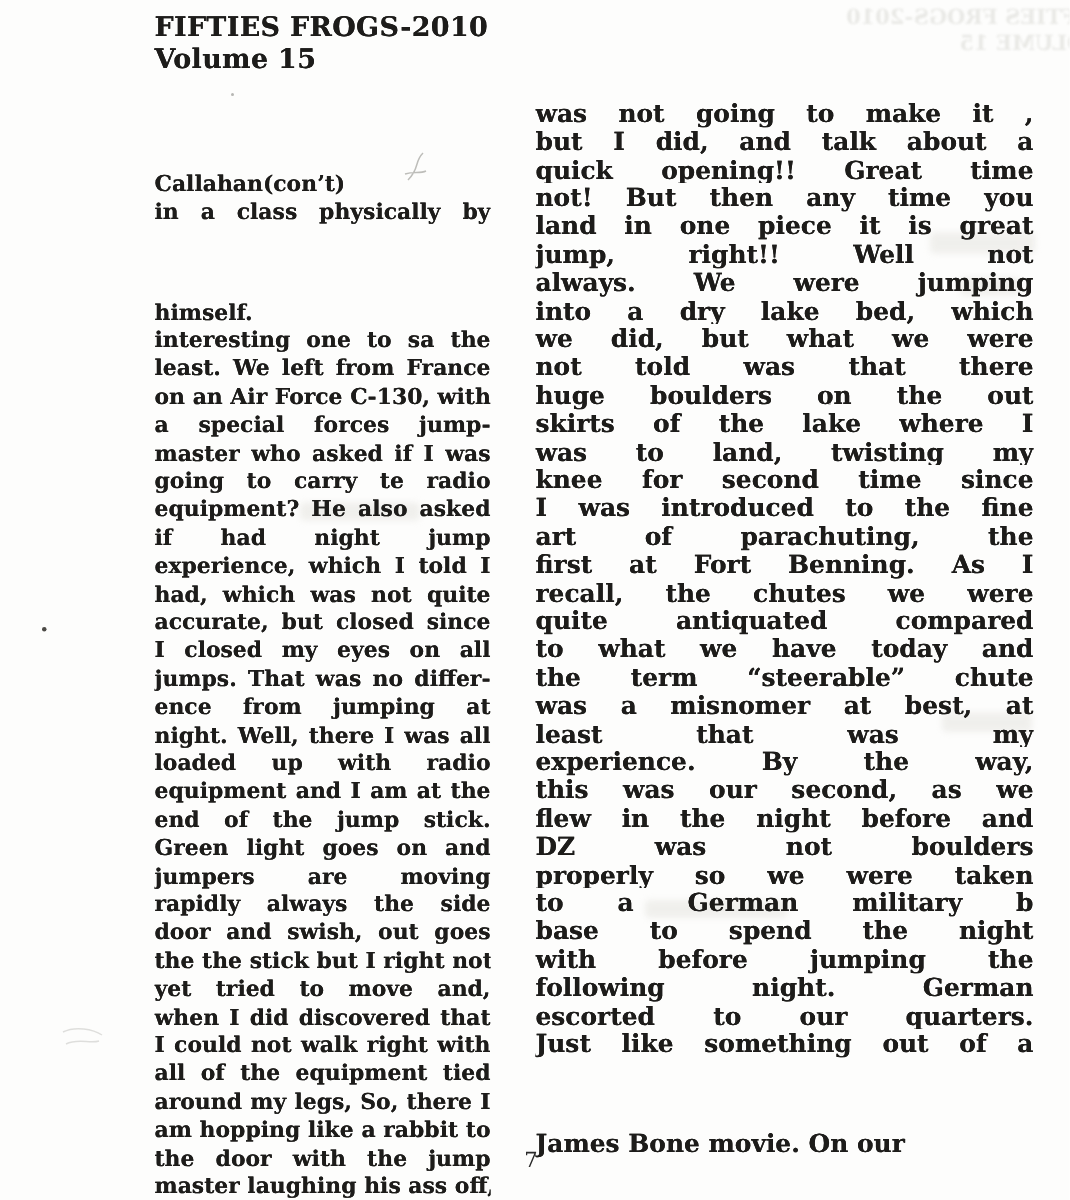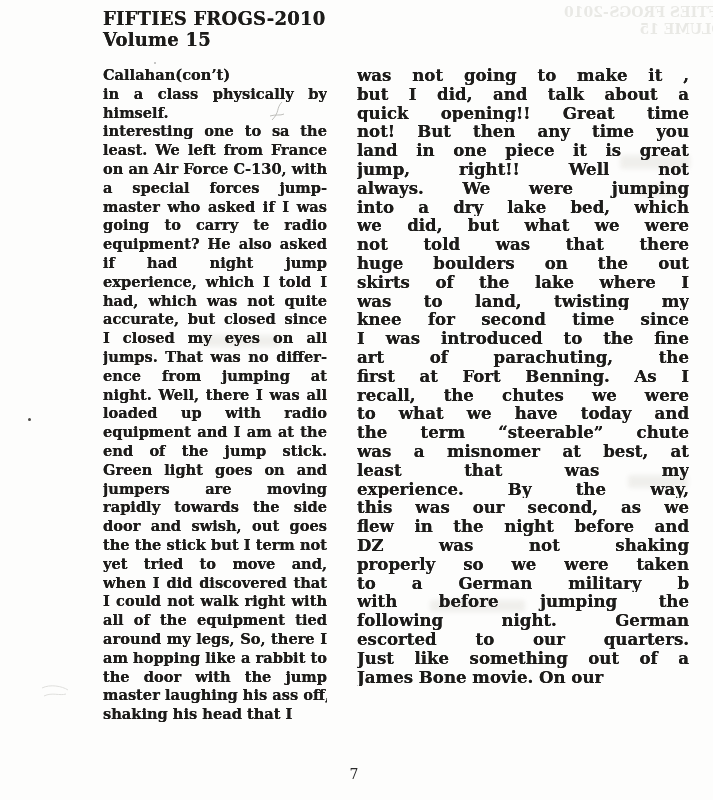--- a/index.html
+++ b/index.html
@@ -31,21 +31,21 @@
   }
   #col-left{left:103px;width:224px;font-size:14.6px;}
   #col-right{left:357px;width:332px;font-size:16.6px;}
   .line{
     white-space:nowrap;
     overflow:hidden;
     line-height:18.8px;
     text-align:justify;
     text-align-last:justify;
   }
-  .line.noj{text-align:center;text-align-last:left;}
+  .line.noj{text-align:center;text-align-last:left;margin-top:48px;}
   
   #page-number{
     position:absolute;left:338px;top:766px;width:32px;
     text-align:center;font-size:14px;font-weight:400;color:#2a2a2a;
   }
   
   .ghost{
     position:absolute;
     transform:scaleX(-1);
     color:#d9d9d4;
@@ -123,23 +123,23 @@
       <div class="line">accurate, but closed since</div>
       <div class="line">I closed my eyes on all</div>
       <div class="line">jumps. That was no differ-</div>
       <div class="line">ence from jumping at</div>
       <div class="line">night. Well, there I was all</div>
       <div class="line">loaded up with radio</div>
       <div class="line">equipment and I am at the</div>
       <div class="line">end of the jump stick.</div>
       <div class="line">Green light goes on and</div>
       <div class="line">jumpers are moving</div>
-      <div class="line">rapidly towards the side</div>
+      <div class="line">rapidly always the side</div>
       <div class="line">door and swish, out goes</div>
-      <div class="line">the the stick but I term not</div>
+      <div class="line">the the stick but I right not</div>
       <div class="line">yet tried to move and,</div>
       <div class="line">when I did discovered that</div>
       <div class="line">I could not walk right with</div>
       <div class="line">all of the equipment tied</div>
       <div class="line">around my legs, So, there I</div>
       <div class="line">am hopping like a rabbit to</div>
       <div class="line">the door with the jump</div>
       <div class="line">master laughing his ass off,</div>
       <div class="line noj">shaking his head that I</div>
     </div>
@@ -155,30 +155,32 @@
       <div class="line">we did, but what we were</div>
       <div class="line">not told was that there</div>
       <div class="line">huge boulders on the out</div>
       <div class="line">skirts of the lake where I</div>
       <div class="line">was to land, twisting my</div>
       <div class="line">knee for second time since</div>
       <div class="line">I was introduced to the fine</div>
       <div class="line">art of parachuting, the</div>
       <div class="line">first at Fort Benning. As I</div>
       <div class="line">recall, the chutes we were</div>
+      <div class="line">quite antiquated compared</div>
       <div class="line">to what we have today and</div>
       <div class="line">the term “steerable” chute</div>
       <div class="line">was a misnomer at best, at</div>
       <div class="line">least that was my</div>
       <div class="line">experience. By the way,</div>
       <div class="line">this was our second, as we</div>
       <div class="line">flew in the night before and</div>
-      <div class="line">DZ was not shaking</div>
+      <div class="line">DZ was not boulders</div>
       <div class="line">properly so we were taken</div>
       <div class="line">to a German military b</div>
+      <div class="line">base to spend the night</div>
       <div class="line">with before jumping the</div>
       <div class="line">following night. German</div>
       <div class="line">escorted to our quarters.</div>
       <div class="line">Just like something out of a</div>
       <div class="line noj">James Bone movie. On our</div>
     </div>
 
   <div id="page-number">7</div>
 
 </div>

